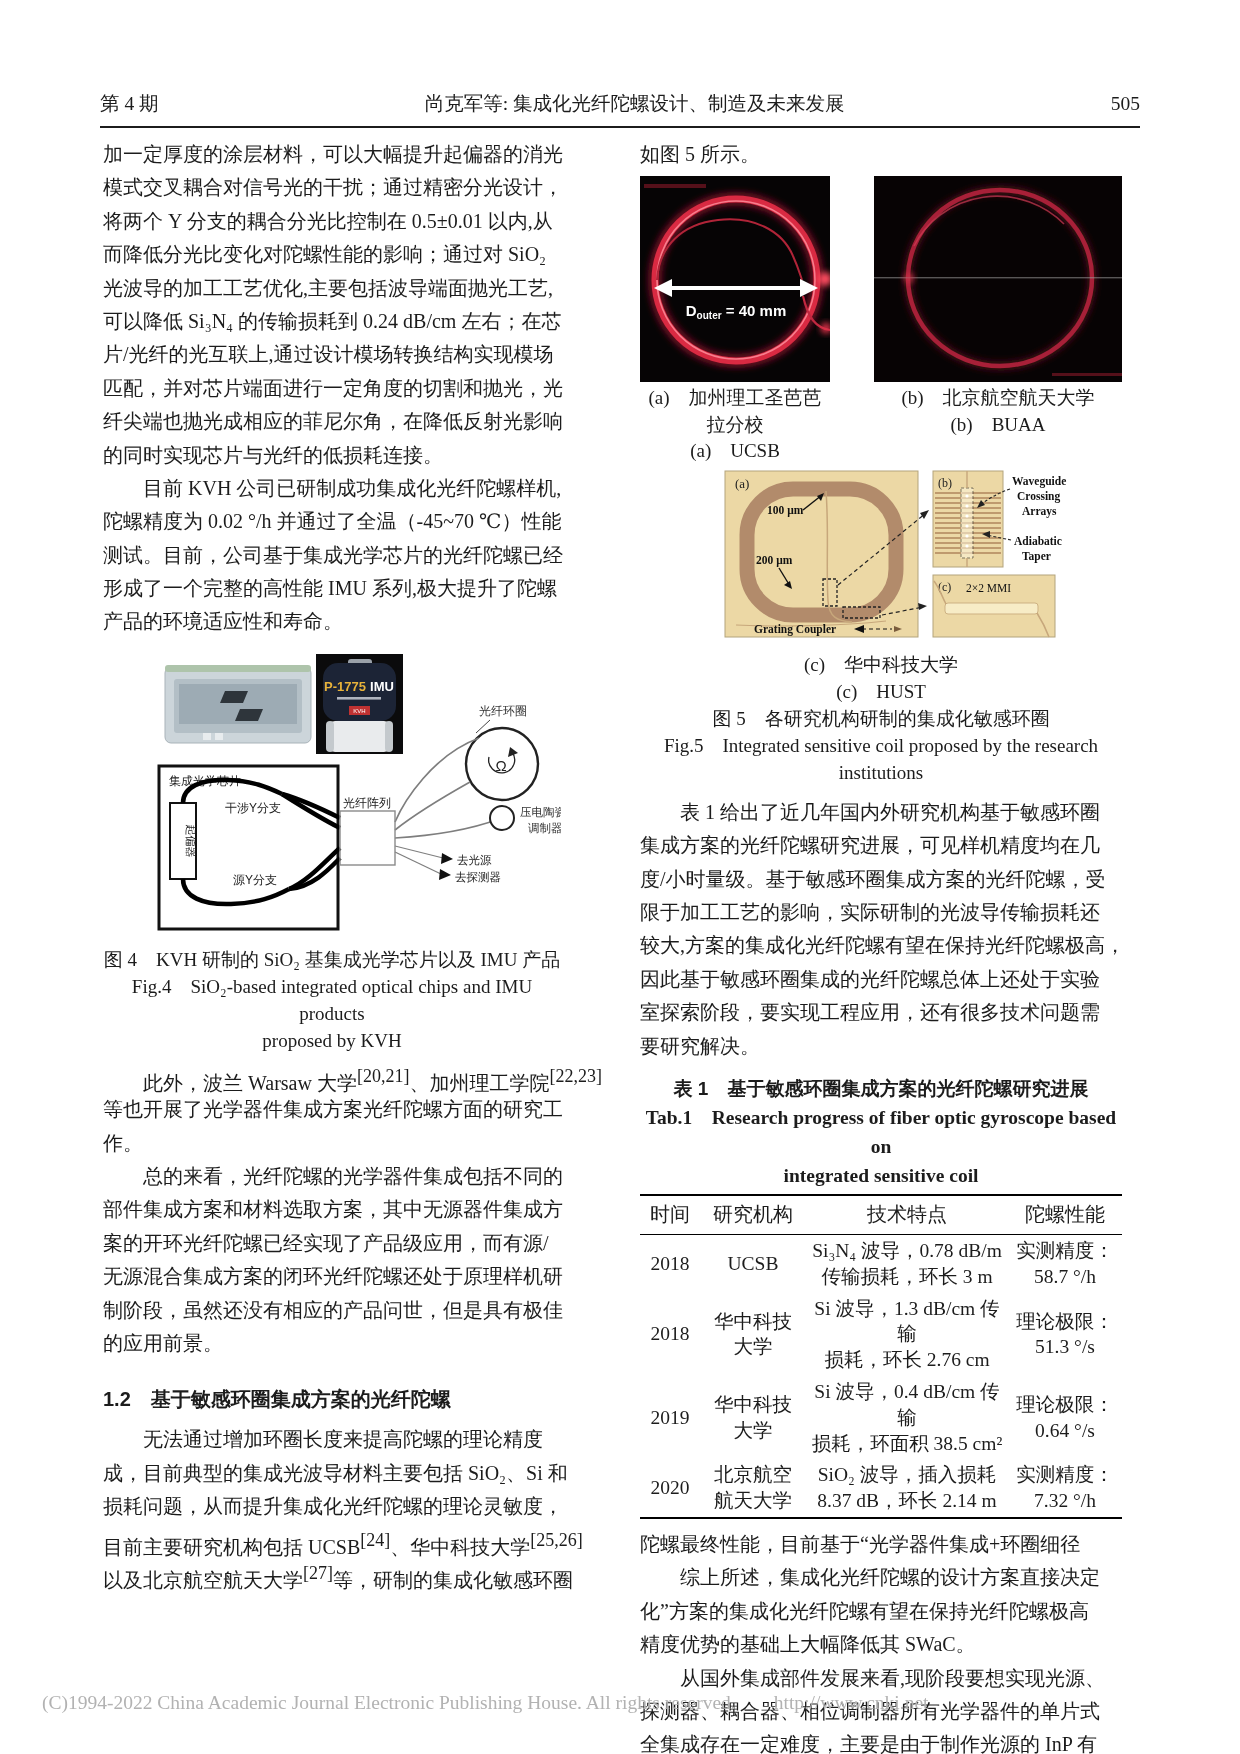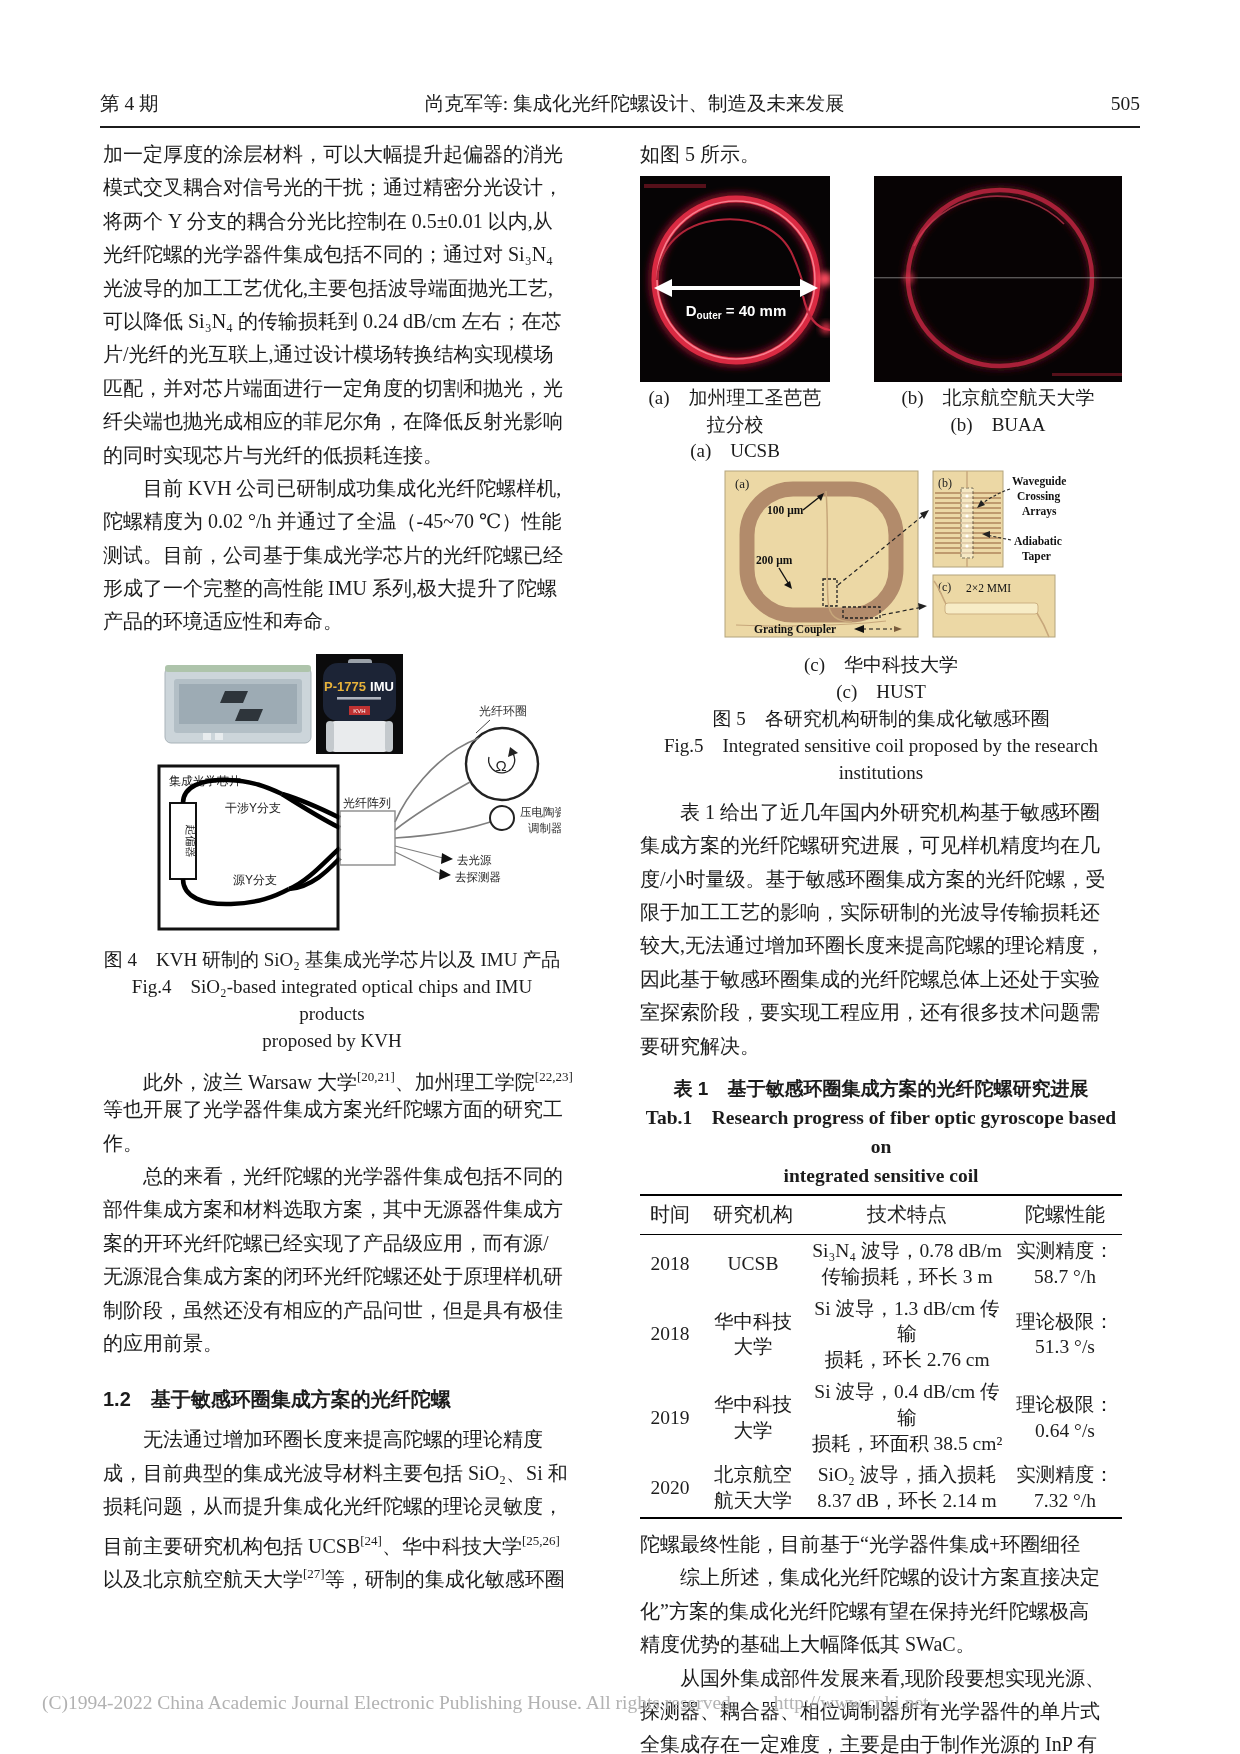--- a/index.html
+++ b/index.html
@@ -11,21 +11,21 @@
     display:flex; justify-content:space-between; align-items:baseline; font-size:19.5px; }
   .hdr-rule { position:absolute; top:126px; left:100px; width:1040px;
     border-top:2px solid #1c1c1c; }
 
   .col { position:absolute; top:138px; font-size:20px; }
   .colL { left:103px; width:458px; }
   .colR { left:640px; width:482px; }
 
   .ln { line-height:33.4px; height:33.4px; white-space:nowrap; }
   .ind { text-indent:2em; }
-  sup { font-size:13px;margin-top:39px; }
+  sup { font-size:18px;margin-top:39px; }
 
   .fig4 { margin-top:12px; }
   .cap { text-align:center; }
   .capln { font-size:19px; line-height:27px; }
   .p3 { margin-top:6px; }
 
   .sechead { margin-top:26px; margin-bottom:10px;
     font-family:"Liberation Sans","DejaVu Sans",sans-serif;
     font-weight:bold; font-size:20px; }
   .sechead .num { margin-right:20px; }
@@ -73,21 +73,21 @@
     <span>505</span>
   </div>
   <div class="hdr-rule"></div>
 
   <div class="col colL">
 
     <div class="para">
       <div class="ln">加一定厚度的涂层材料，可以大幅提升起偏器的消光</div>
       <div class="ln">模式交叉耦合对信号光的干扰；通过精密分光设计，</div>
       <div class="ln">将两个 Y 分支的耦合分光比控制在 0.5±0.01 以内,从</div>
-      <div class="ln">光纤陀螺的光学器件集成包括不同的；通过对 Si₃N₄</div>
+      <div class="ln">而降低分光比变化对陀螺性能的影响；通过对 SiO₂</div>
       <div class="ln">光波导的加工工艺优化,主要包括波导端面抛光工艺,</div>
       <div class="ln">可以降低 Si₃N₄ 的传输损耗到 0.24 dB/cm 左右；在芯</div>
       <div class="ln">片/光纤的光互联上,通过设计模场转换结构实现模场</div>
       <div class="ln">匹配，并对芯片端面进行一定角度的切割和抛光，光</div>
       <div class="ln">纤尖端也抛光成相应的菲尼尔角，在降低反射光影响</div>
       <div class="ln">的同时实现芯片与光纤的低损耗连接。</div>
     </div>
 
     <div class="para">
       <div class="ln ind">目前 KVH 公司已研制成功集成化光纤陀螺样机,</div>
@@ -337,21 +337,21 @@
       <div class="capln">图 5　各研究机构研制的集成化敏感环圈</div>
       <div class="capln">Fig.5　Integrated sensitive coil proposed by the research</div>
       <div class="capln">institutions</div>
     </div>
 
     <div class="para para6">
       <div class="ln ind">表 1 给出了近几年国内外研究机构基于敏感环圈</div>
       <div class="ln">集成方案的光纤陀螺研究进展，可见样机精度均在几</div>
       <div class="ln">度/小时量级。基于敏感环圈集成方案的光纤陀螺，受</div>
       <div class="ln">限于加工工艺的影响，实际研制的光波导传输损耗还</div>
-      <div class="ln">较大,无法通过增加环圈长度来提高陀螺的理论精度，</div>
+      <div class="ln">较大,方案的集成化光纤陀螺有望在保持光纤陀螺极高，</div>
       <div class="ln">因此基于敏感环圈集成的光纤陀螺总体上还处于实验</div>
       <div class="ln">室探索阶段，要实现工程应用，还有很多技术问题需</div>
       <div class="ln">要研究解决。</div>
     </div>
 
     <div class="tblcap">
       <div class="tzh">表 1　基于敏感环圈集成方案的光纤陀螺研究进展</div>
       <div class="ten">Tab.1　Research progress of fiber optic gyroscope based on</div>
       <div class="ten">integrated sensitive coil</div>
     </div>

